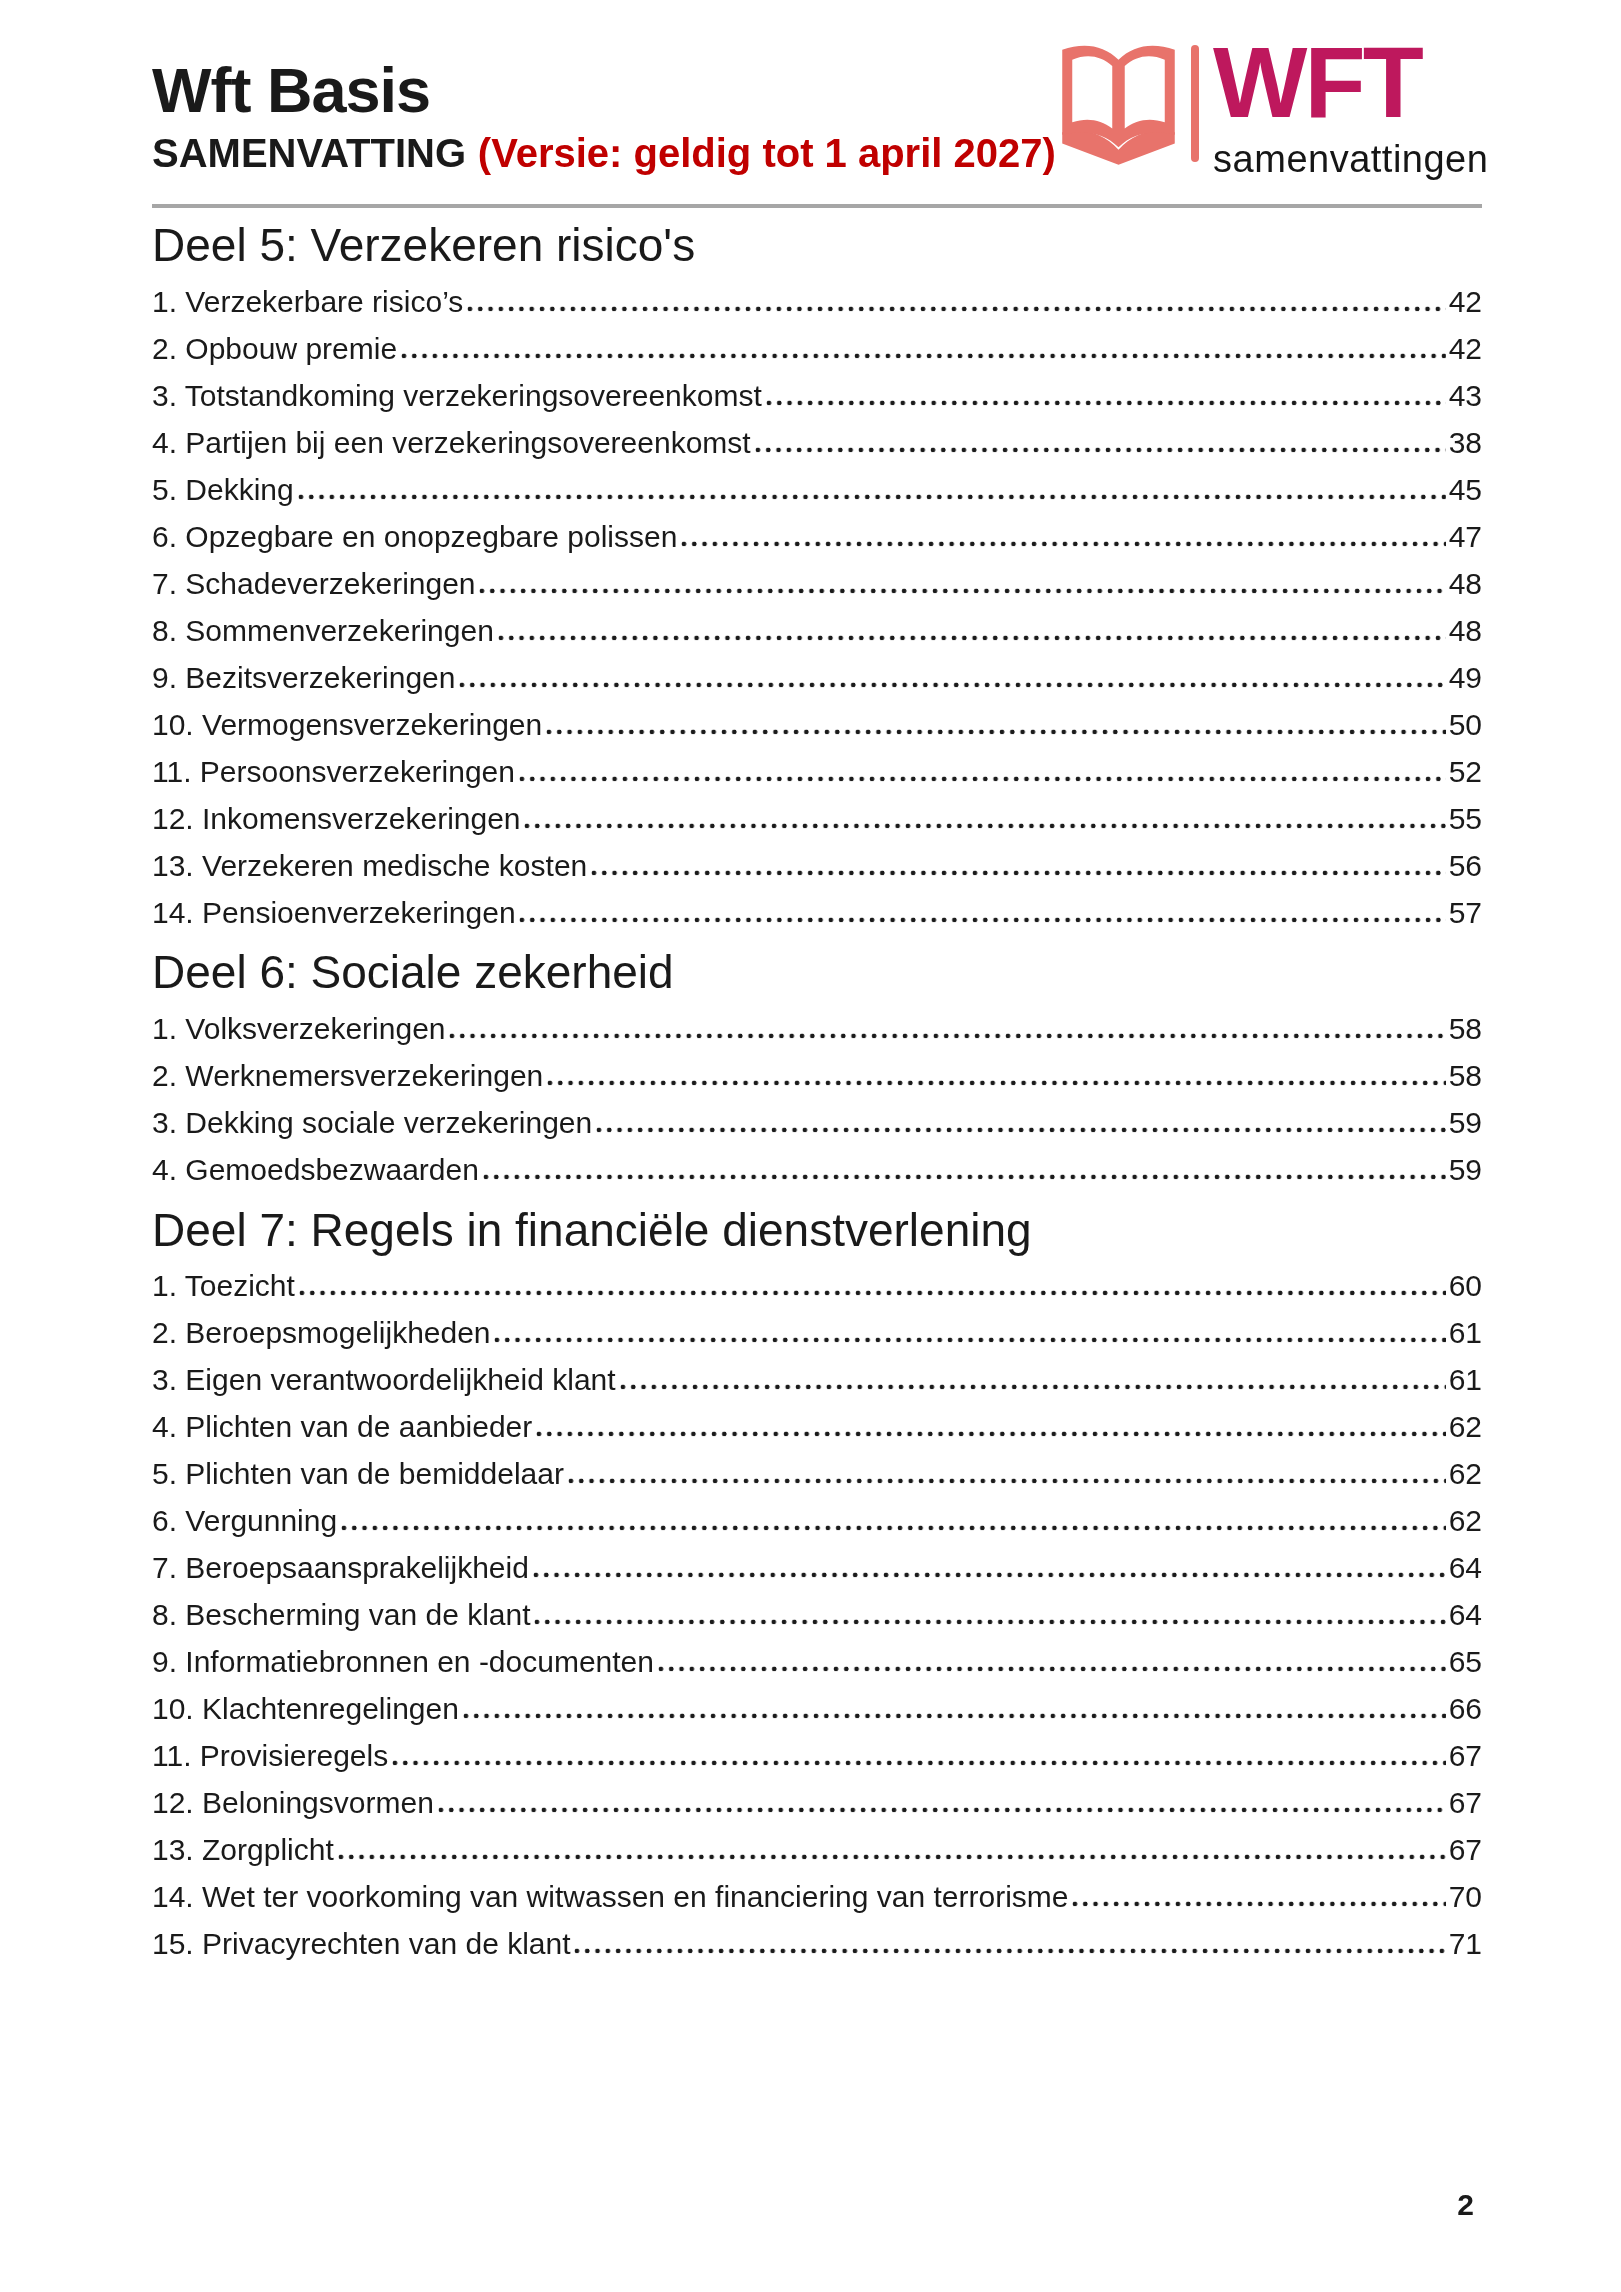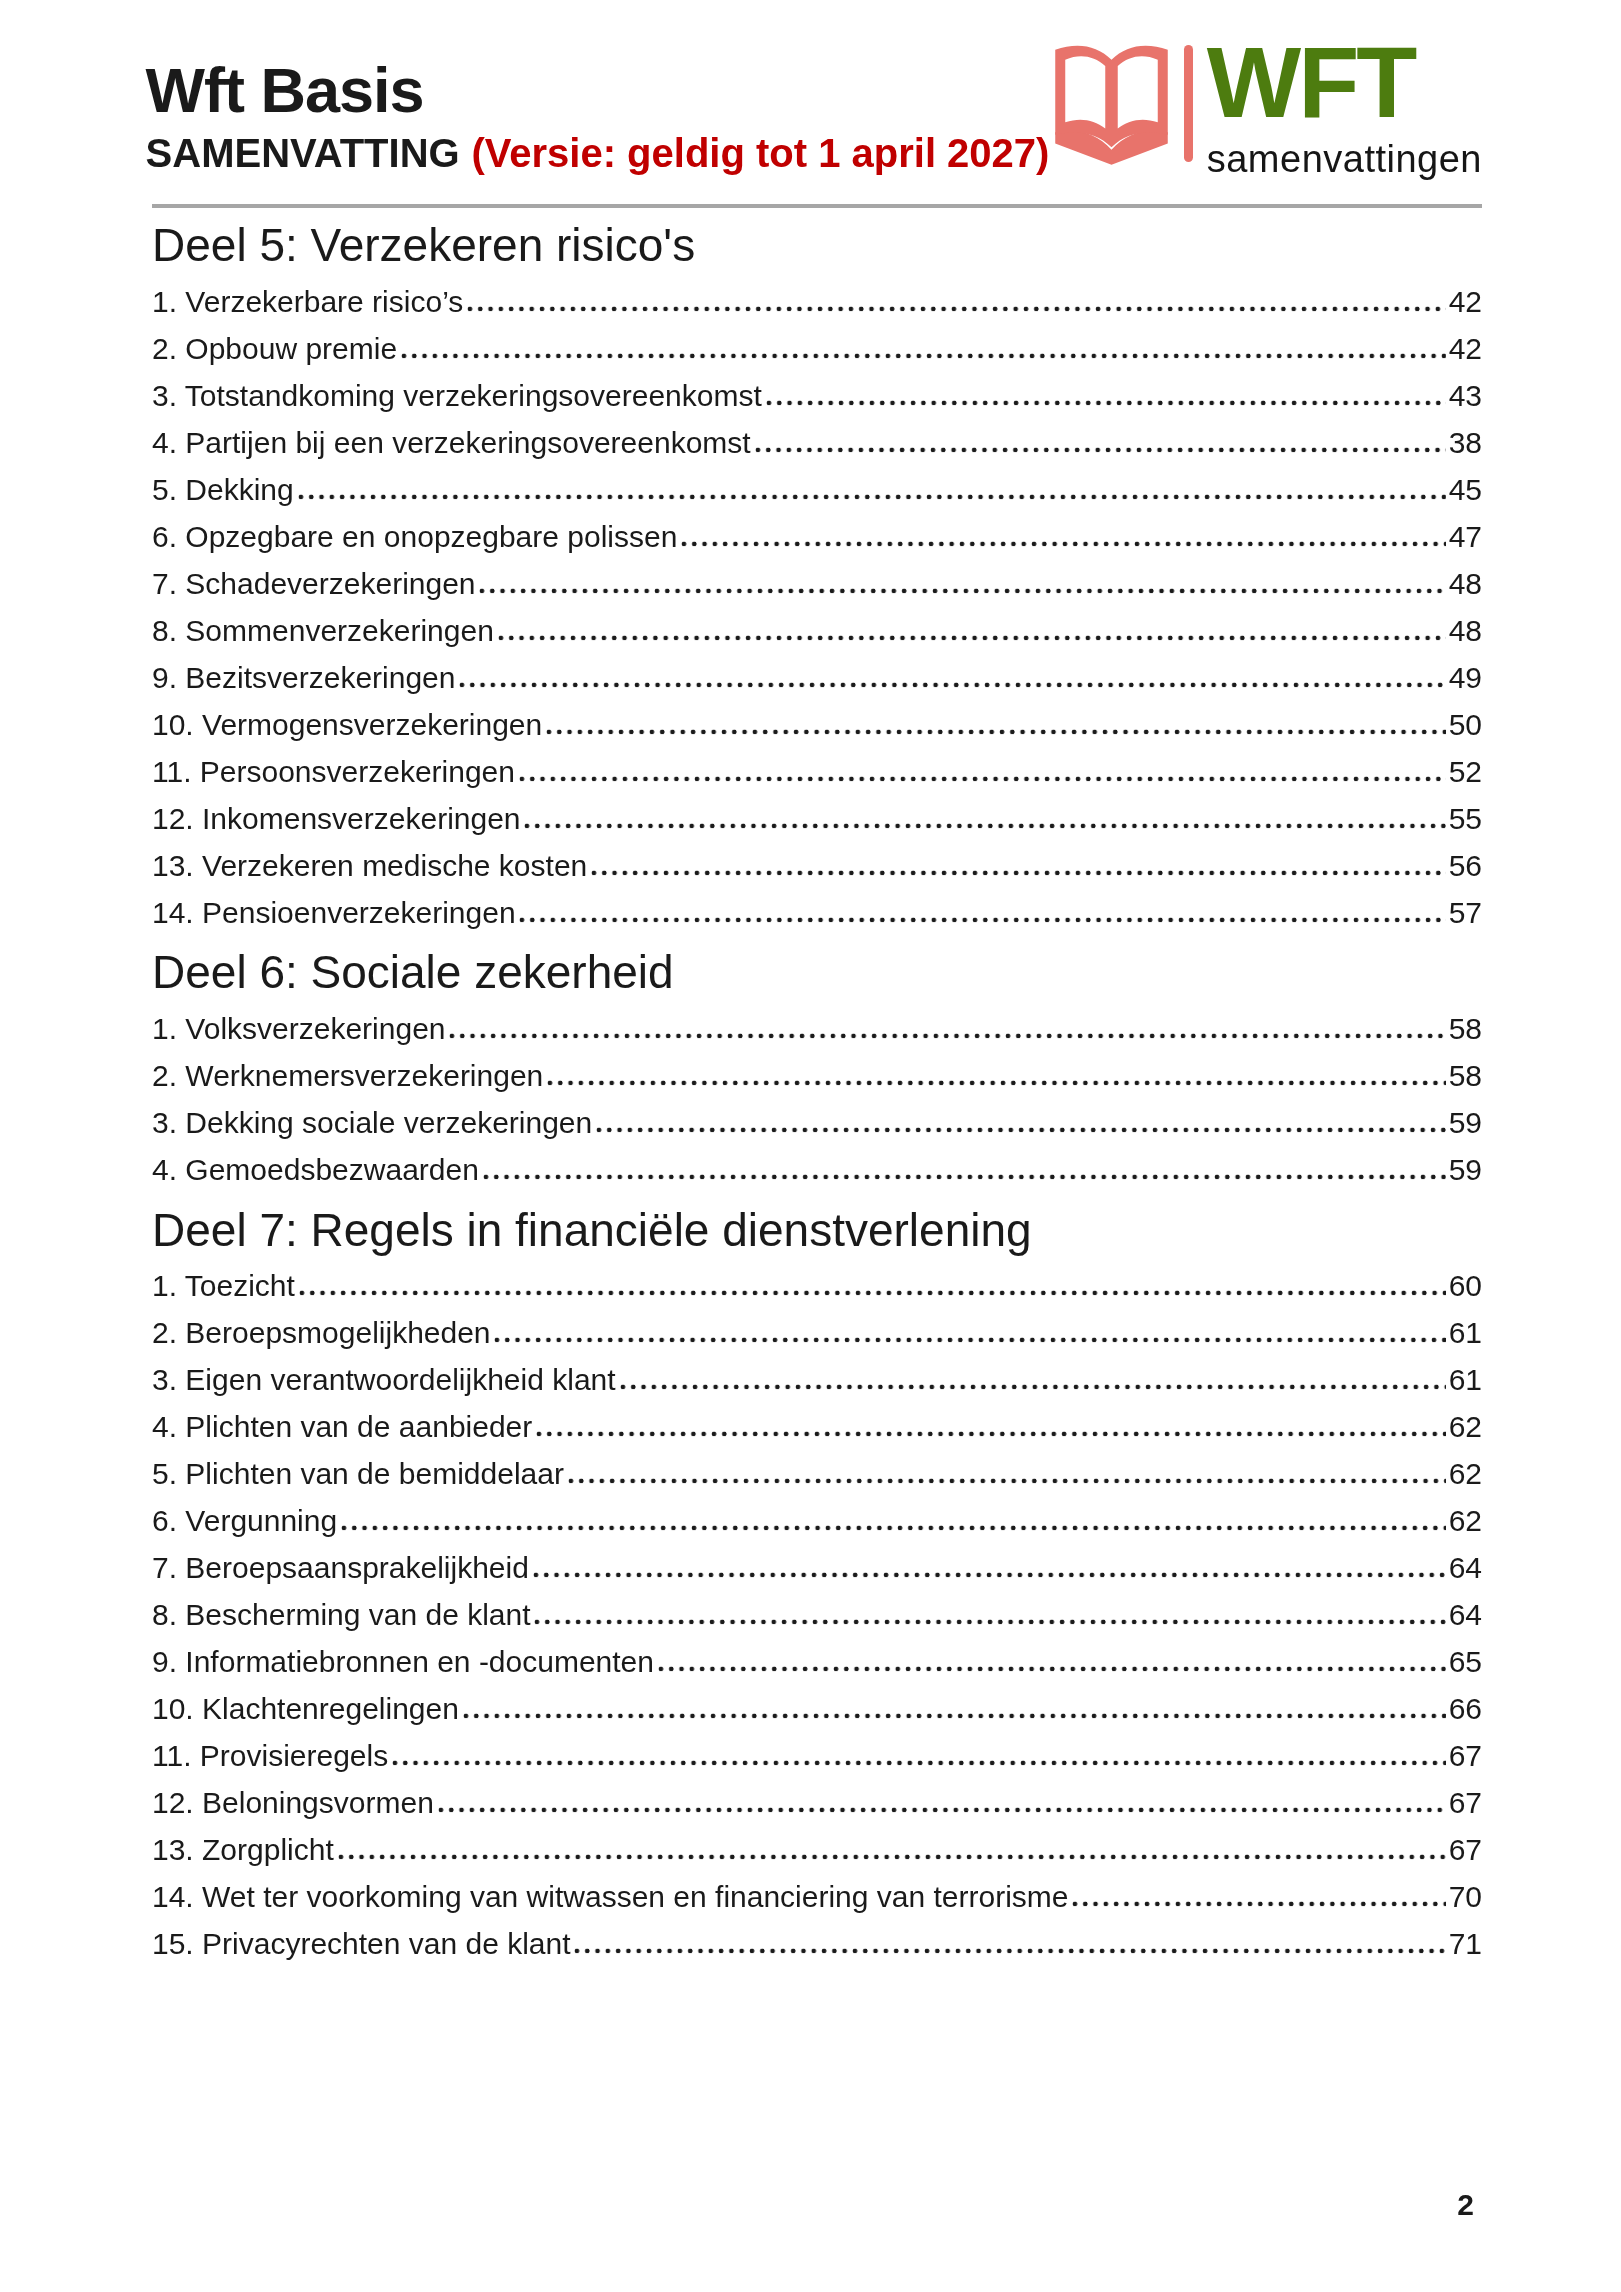--- a/index.html
+++ b/index.html
@@ -14,21 +14,21 @@
   }
   .page {
     position: absolute;
     inset: 0;
     padding: 39px 139px 0 152px;
   }
 
   
   .header {
     display: flex;
-    justify-content: flex-end;
+    justify-content: flex-start;
     align-items: flex-start;
   }
   .titles { padding-top: 17.6px; }
   .doc-title {
     font-size: 63px;
     font-weight: bold;
     line-height: 1.05;
     letter-spacing: -1px;
   }
   .doc-subtitle-line {
@@ -53,21 +53,21 @@
     border-radius: 4.9px;
     background: #e8736b;
     margin: 3.9px 13.7px 3.9px 9.8px;
   }
   .logo-text { display: flex; flex-direction: column; justify-content: flex-start; }
   .logo-brand {
     font-size: 100px;
     font-weight: bold;
     line-height: 0.82;
     letter-spacing: -2.9px;
-    color: #4d7c0f;
+    color: #be185d;
   }
   .logo-brand-sub {
     font-size: 38px;
     line-height: 1.0;
     margin-top: 17px;
     letter-spacing: 0.5px;
     color: #161616;
     align-self: flex-end;
   }
 

